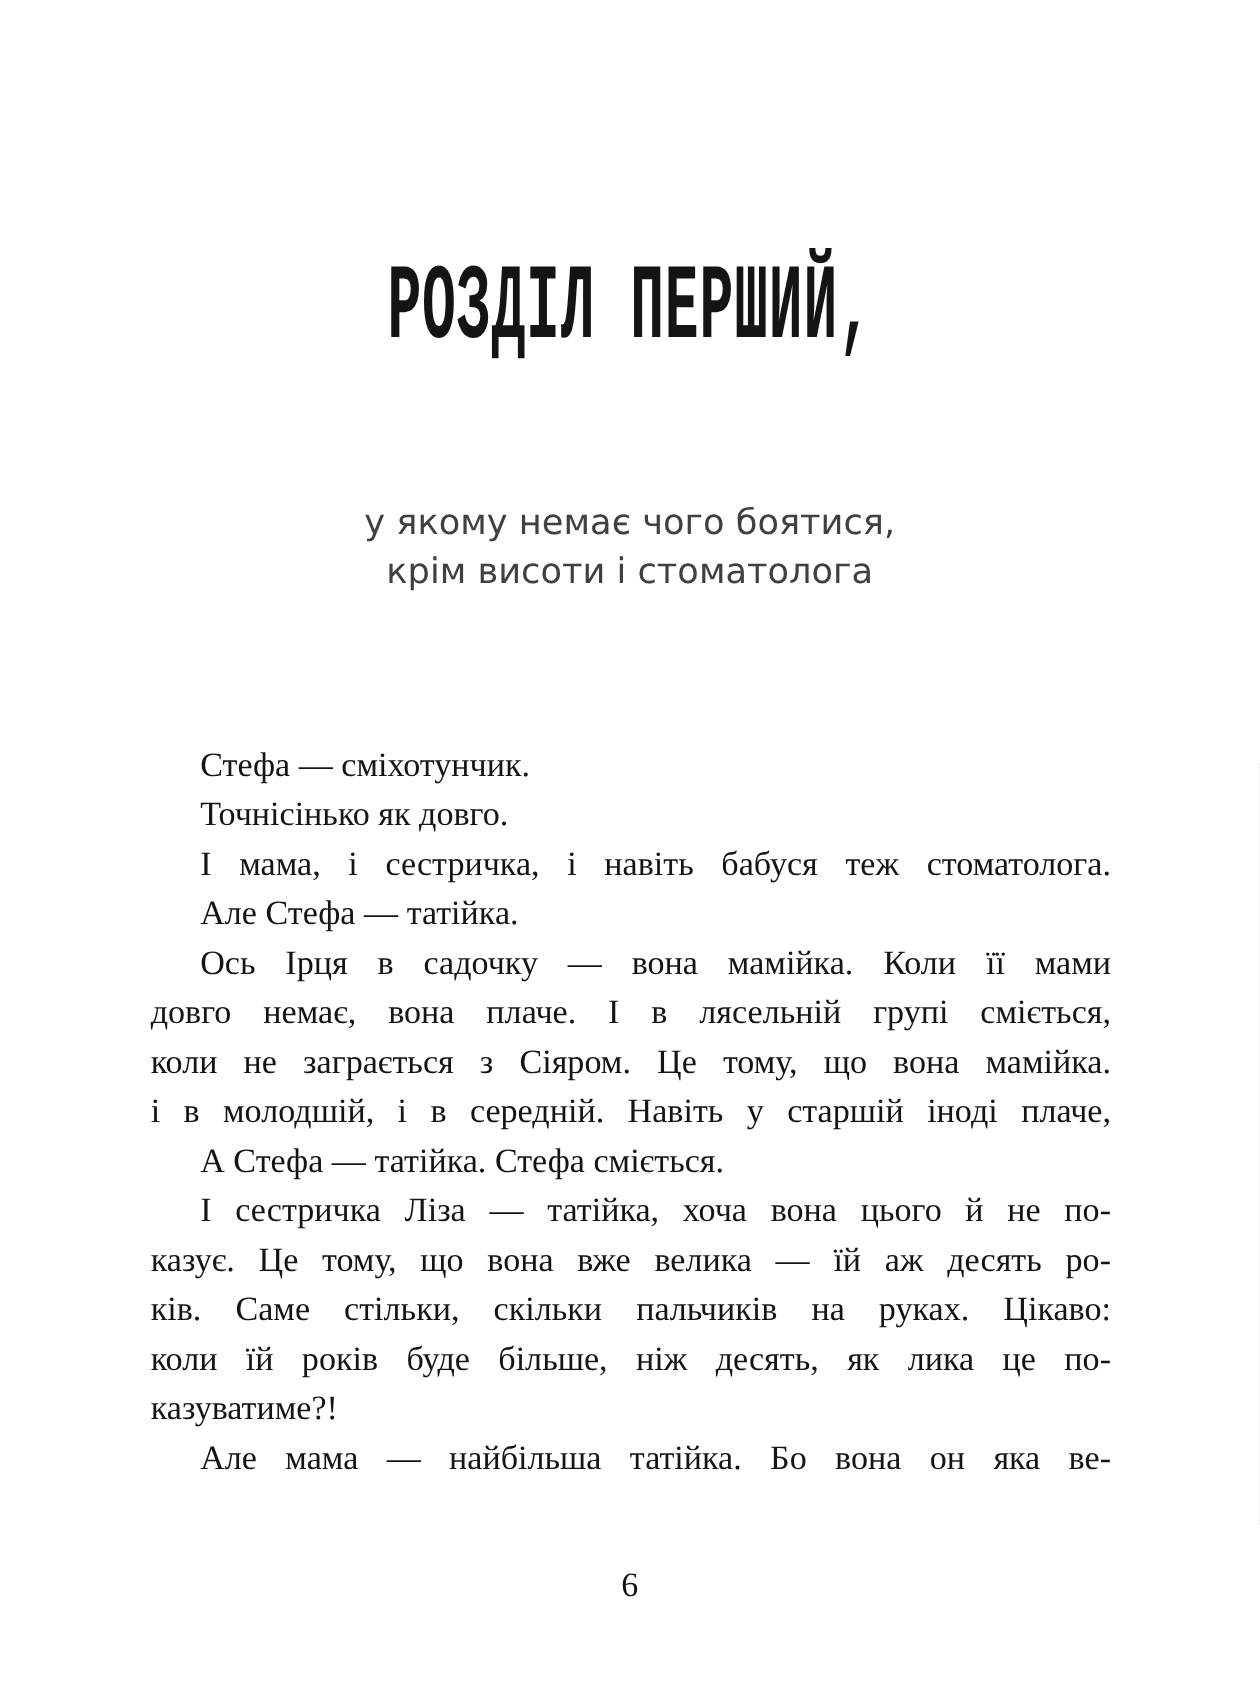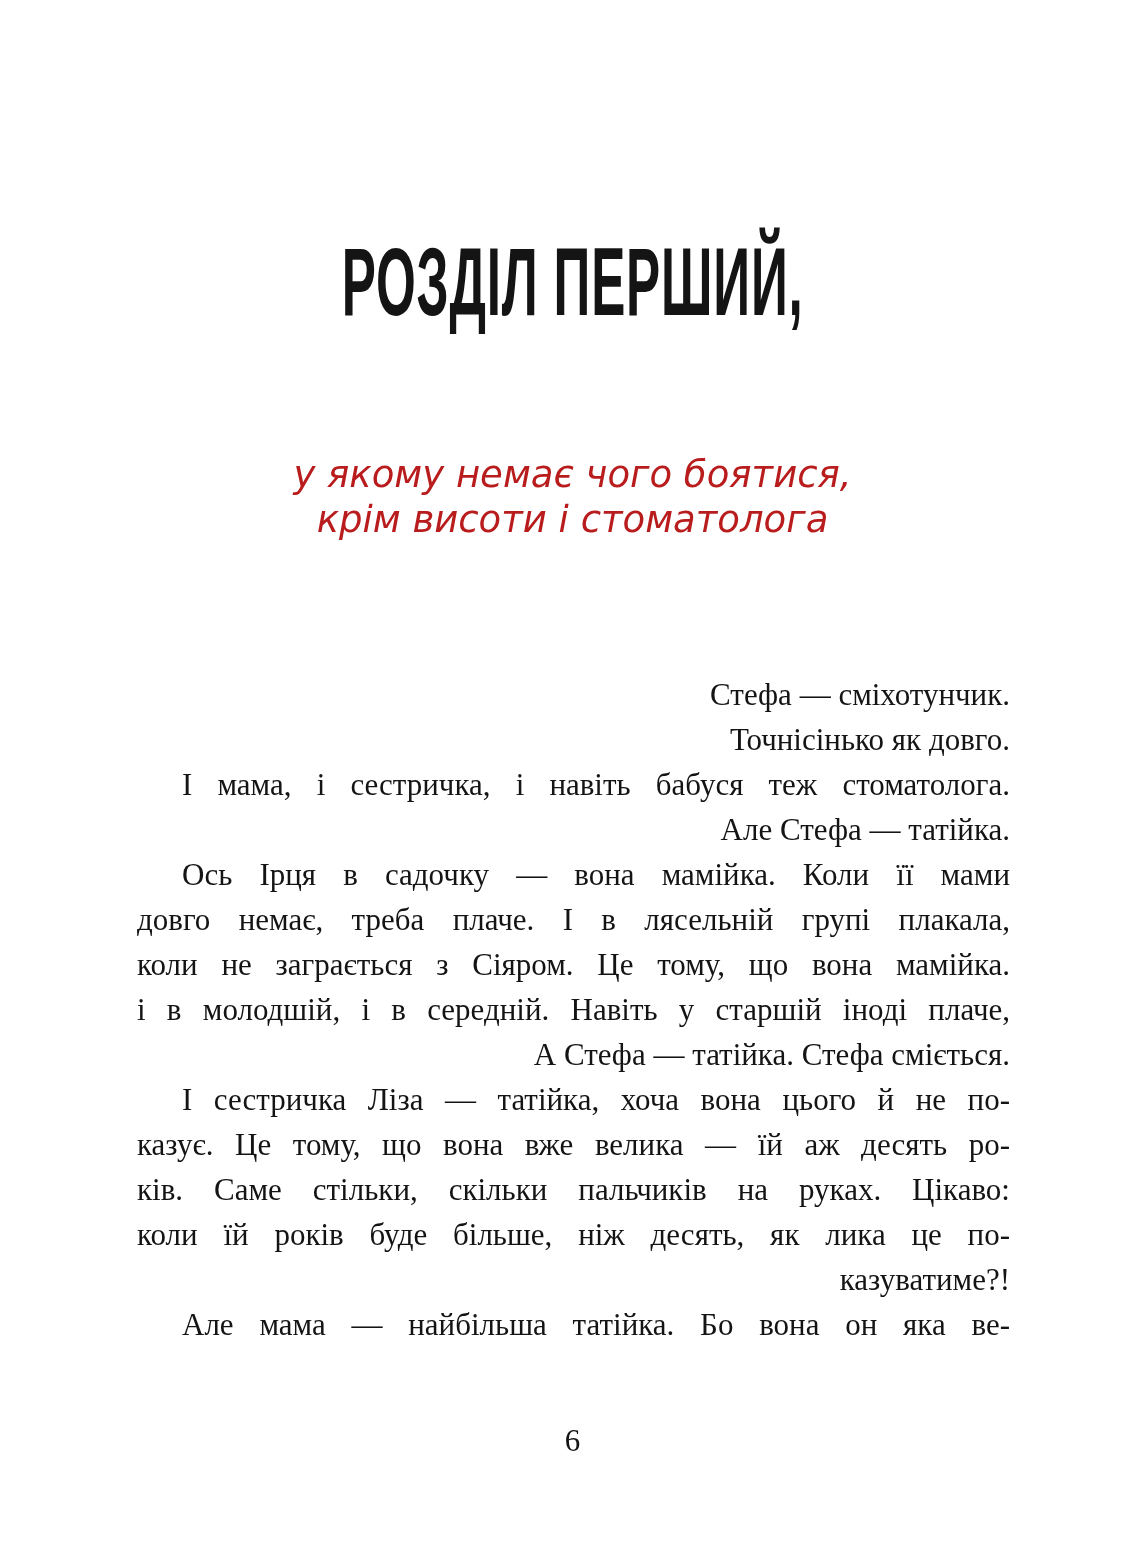--- a/index.html
+++ b/index.html
@@ -13,21 +13,21 @@
     color: #121212;
     overflow: hidden;
   }
   
   .chapter-title {
     position: absolute;
     top: 236px;
     left: 0;
     width: 100%;
     text-align: center;
-    font-family: Liberation Sans, sans-serif;
+    font-family: Liberation Mono, monospace;
     font-weight: bold;
     color: #141414;
   }
   .title-line {
     height: 92px;
     display: flex;
     align-items: center;
     justify-content: center;
   }
   .title-line > span {
@@ -39,37 +39,36 @@
     white-space: nowrap;
   }
   
   .chapter-subtitle {
     position: absolute;
     top: 452px;
     left: 0;
     width: 100%;
     text-align: center;
     font-family: "DejaVu Sans", sans-serif;
-    font-style: italic;
-    font-size: 37px;
+    font-size: 32px;
     line-height: 45px;
-    color: #b91c1c;
+    color: #404040;
   }
   
   .body-text {
     position: absolute;
     left: 137px;
     top: 672px;
     width: 873px;
     font-family: "Liberation Serif", "DejaVu Serif", serif;
     font-size: 31px;
     line-height: 45px;
     color: #141414;
   }
-  .body-text .line { height: 45px; text-align: right; }
+  .body-text .line { height: 45px; text-align: left; }
   .body-text .line.j { text-align: justify; text-align-last: justify; }
   .body-text .line.i { padding-left: 45px; }
   
   .page-number {
     position: absolute;
     top: 1423px;
     left: 0;
     width: 100%;
     text-align: center;
     font-family: "Liberation Serif", "DejaVu Serif", serif;
@@ -92,21 +91,21 @@
     <div>у якому немає чого боятися,</div>
     <div>крім висоти і стоматолога</div>
   </div>
 
   <div class="body-text">
       <div class="line i">Стефа — сміхотунчик.</div>
       <div class="line i">Точнісінько як довго.</div>
       <div class="line i j">І мама, і сестричка, і навіть бабуся теж стоматолога.</div>
       <div class="line i">Але Стефа — татійка.</div>
       <div class="line i j">Ось Ірця в садочку — вона мамійка. Коли її мами</div>
-      <div class="line j">довго немає, треба плаче. І в лясельній групі плакала,</div>
+      <div class="line j">довго немає, вона плаче. І в лясельній групі сміється,</div>
       <div class="line j">коли не заграється з Сіяром. Це тому, що вона мамійка.</div>
       <div class="line j">і в молодшій, і в середній. Навіть у старшій іноді плаче,</div>
       <div class="line i">А Стефа — татійка. Стефа сміється.</div>
       <div class="line i j">І сестричка Ліза — татійка, хоча вона цього й не по-</div>
       <div class="line j">казує. Це тому, що вона вже велика — їй аж десять ро-</div>
       <div class="line j">ків. Саме стільки, скільки пальчиків на руках. Цікаво:</div>
       <div class="line j">коли їй років буде більше, ніж десять, як лика це по-</div>
       <div class="line">казуватиме?!</div>
       <div class="line i j">Але мама — найбільша татійка. Бо вона он яка ве-</div>
     </div>

